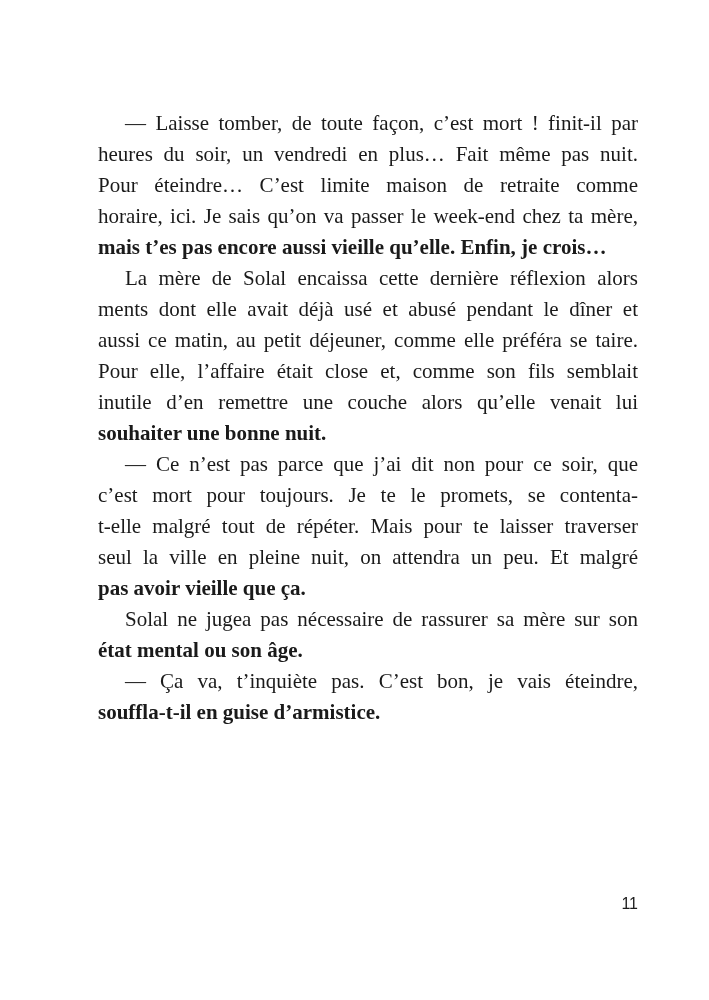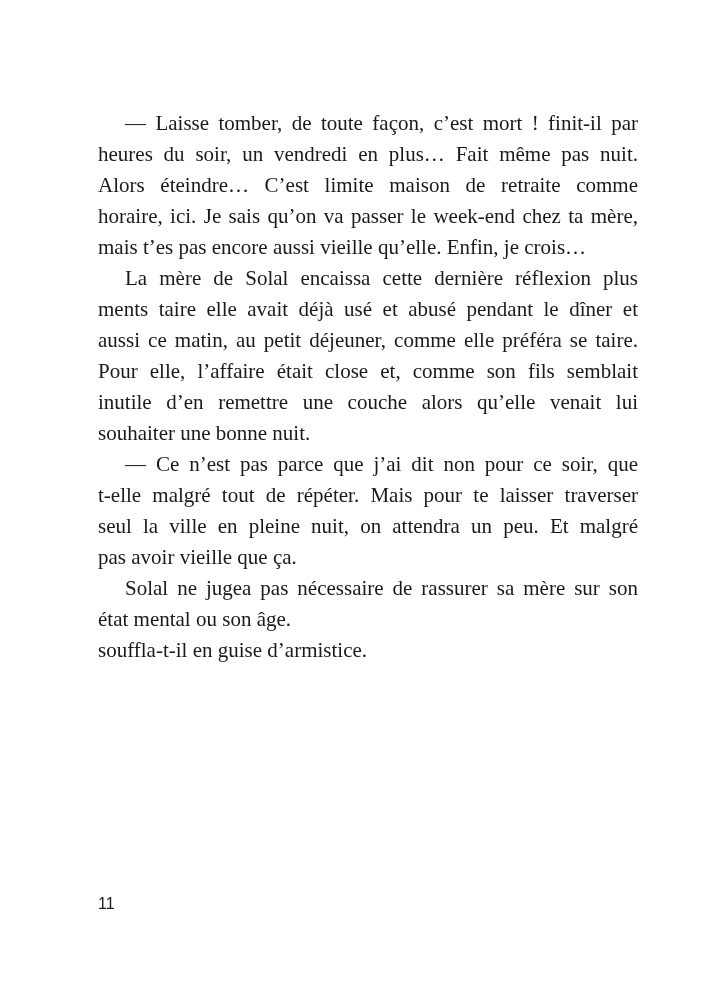--- a/index.html
+++ b/index.html
@@ -32,61 +32,64 @@
     line-height: 31px;
     text-align: justify;
     text-align-last: justify;
     overflow: visible;
   }
   .line.para-first {
     text-indent: 27px;
   }
   .line.para-last {
     text-align-last: left;
+    font-weight: bold;
   }
   .folio {
     position: absolute;
     left: 98px;
     top: 894px;
     width: 540px;
-    text-align: left;
+    text-align: right;
     font-family: "Liberation Sans", "DejaVu Sans", sans-serif;
     font-size: 16px;
     line-height: 20px;
     color: #1d1d1d;
   }
 </style>
 </head>
 <body>
 
 <div class="page">
   <div class="text-block" id="text-block">
       <div class="para">
         <div class="line para-first">— Laisse tomber, de toute façon, c’est mort ! finit-il par</div>
         <div class="line">heures du soir, un vendredi en plus… Fait même pas nuit.</div>
-        <div class="line">Alors éteindre… C’est limite maison de retraite comme</div>
+        <div class="line">Pour éteindre… C’est limite maison de retraite comme</div>
         <div class="line">horaire, ici. Je sais qu’on va passer le week-end chez ta mère,</div>
         <div class="line para-last">mais t’es pas encore aussi vieille qu’elle. Enfin, je crois…</div>
       </div>
       <div class="para">
-        <div class="line para-first">La mère de Solal encaissa cette dernière réflexion plus</div>
-        <div class="line">ments taire elle avait déjà usé et abusé pendant le dîner et</div>
+        <div class="line para-first">La mère de Solal encaissa cette dernière réflexion alors</div>
+        <div class="line">ments dont elle avait déjà usé et abusé pendant le dîner et</div>
         <div class="line">aussi ce matin, au petit déjeuner, comme elle préféra se taire.</div>
         <div class="line">Pour elle, l’affaire était close et, comme son fils semblait</div>
         <div class="line">inutile d’en remettre une couche alors qu’elle venait lui</div>
         <div class="line para-last">souhaiter une bonne nuit.</div>
       </div>
       <div class="para">
         <div class="line para-first">— Ce n’est pas parce que j’ai dit non pour ce soir, que</div>
+        <div class="line">c’est mort pour toujours. Je te le promets, se contenta-</div>
         <div class="line">t-elle malgré tout de répéter. Mais pour te laisser traverser</div>
         <div class="line">seul la ville en pleine nuit, on attendra un peu. Et malgré</div>
         <div class="line para-last">pas avoir vieille que ça.</div>
       </div>
       <div class="para">
         <div class="line para-first">Solal ne jugea pas nécessaire de rassurer sa mère sur son</div>
         <div class="line para-last">état mental ou son âge.</div>
       </div>
       <div class="para">
+        <div class="line para-first">— Ça va, t’inquiète pas. C’est bon, je vais éteindre,</div>
         <div class="line para-last">souffla-t-il en guise d’armistice.</div>
       </div>
     </div>
   <div class="folio">11</div>
 </div>
 
 </body></html>

